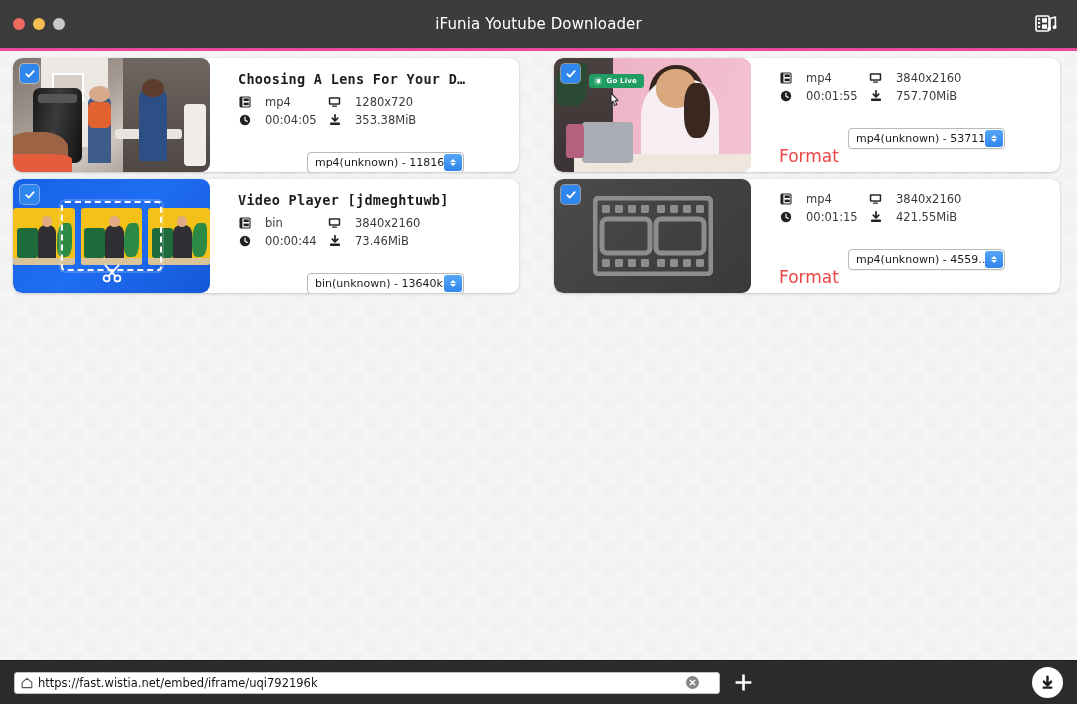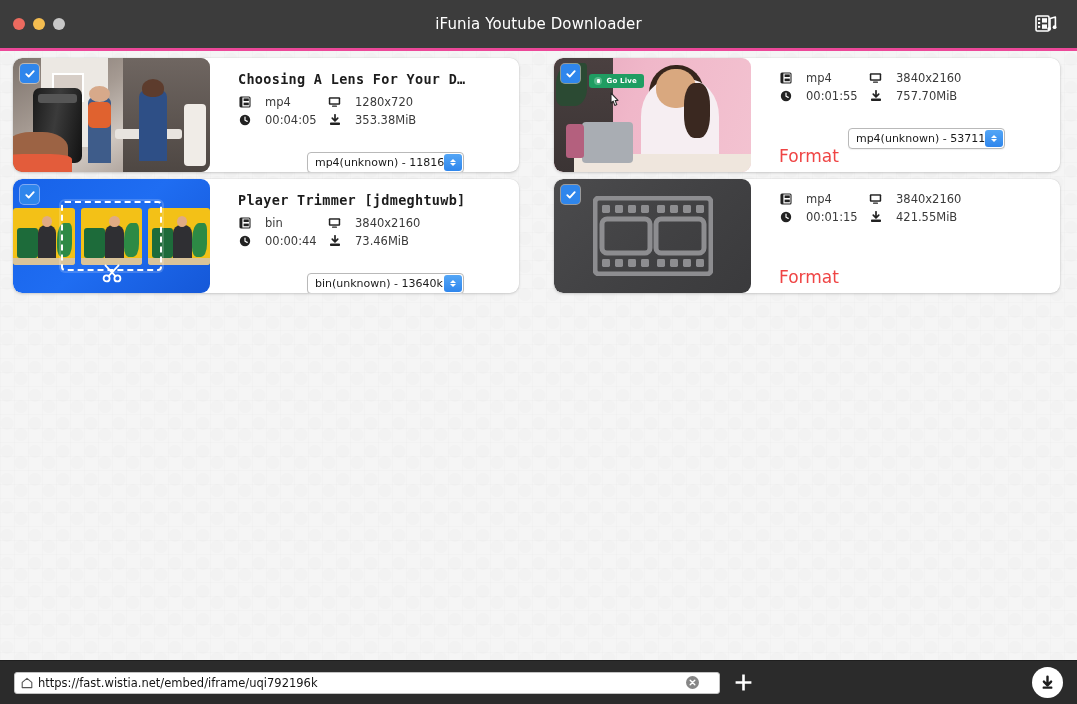--- a/index.html
+++ b/index.html
@@ -522,21 +522,21 @@
                 <path d="M4.4 3.4 L14.6 14.4 M17.6 3.4 L7.4 14.4" stroke="#fff" stroke-width="1.8" stroke-linecap="round"></path>
               </svg>
           </span>
           <div class="thumb-check">
             <svg width="12" height="12" viewBox="0 0 12 12">
                 <path d="M2.3 6.2 L4.7 8.6 L9.7 3.2" stroke="#fff" stroke-width="1.9" fill="none" stroke-linecap="round" stroke-linejoin="round"></path>
               </svg>
           </div>
         </div>
         <div class="card-info">
-          <div class="card-title">Player Trimmer [jdmeghtuwb]</div>
+          <div class="card-title">Video Player [jdmeghtuwb]</div>
           <div class="meta-grid">
             <div class="meta-item">
               <span class="mi">
                 <svg width="12" height="12" viewBox="0 0 12 12">
                     <rect x="1" y="1" width="10" height="10" rx="1" stroke="#222" stroke-width="1.1" fill="none"></rect>
                     <rect x="1" y="1" width="2.4" height="10" fill="#222"></rect>
                     <rect x="4.6" y="2.4" width="5.2" height="2.6" fill="#222"></rect>
                     <rect x="4.6" y="6.6" width="5.2" height="2.6" fill="#222"></rect>
                   </svg>
               </span>
@@ -654,20 +654,27 @@
                 <svg width="12" height="12" viewBox="0 0 12 12">
                     <path d="M6 0.8 V5.6 M3.3 4.2 L6 7 L8.7 4.2" stroke="#222" stroke-width="1.7" fill="none" stroke-linecap="round" stroke-linejoin="round"></path>
                     <rect x="1" y="8.6" width="10" height="2.4" rx="0.8" fill="#222"></rect>
                   </svg>
               </span>
               <span>421.55MiB</span>
             </div>
           </div>
           <div class="format-row">
             <span class="format-label">Format</span>
+            <div class="format-select">
+              <span>mp4(unknown) - 4559…</span>
+              <span class="format-stepper">
+                <span class="ar up"></span>
+                  <span class="ar down"></span>
+              </span>
+            </div>
           </div>
         </div>
       </div>
 
     </div>
   </div>
 
   <div class="bottombar">
     <div class="url-field">
       <span style="display:flex;align-items:center;">

